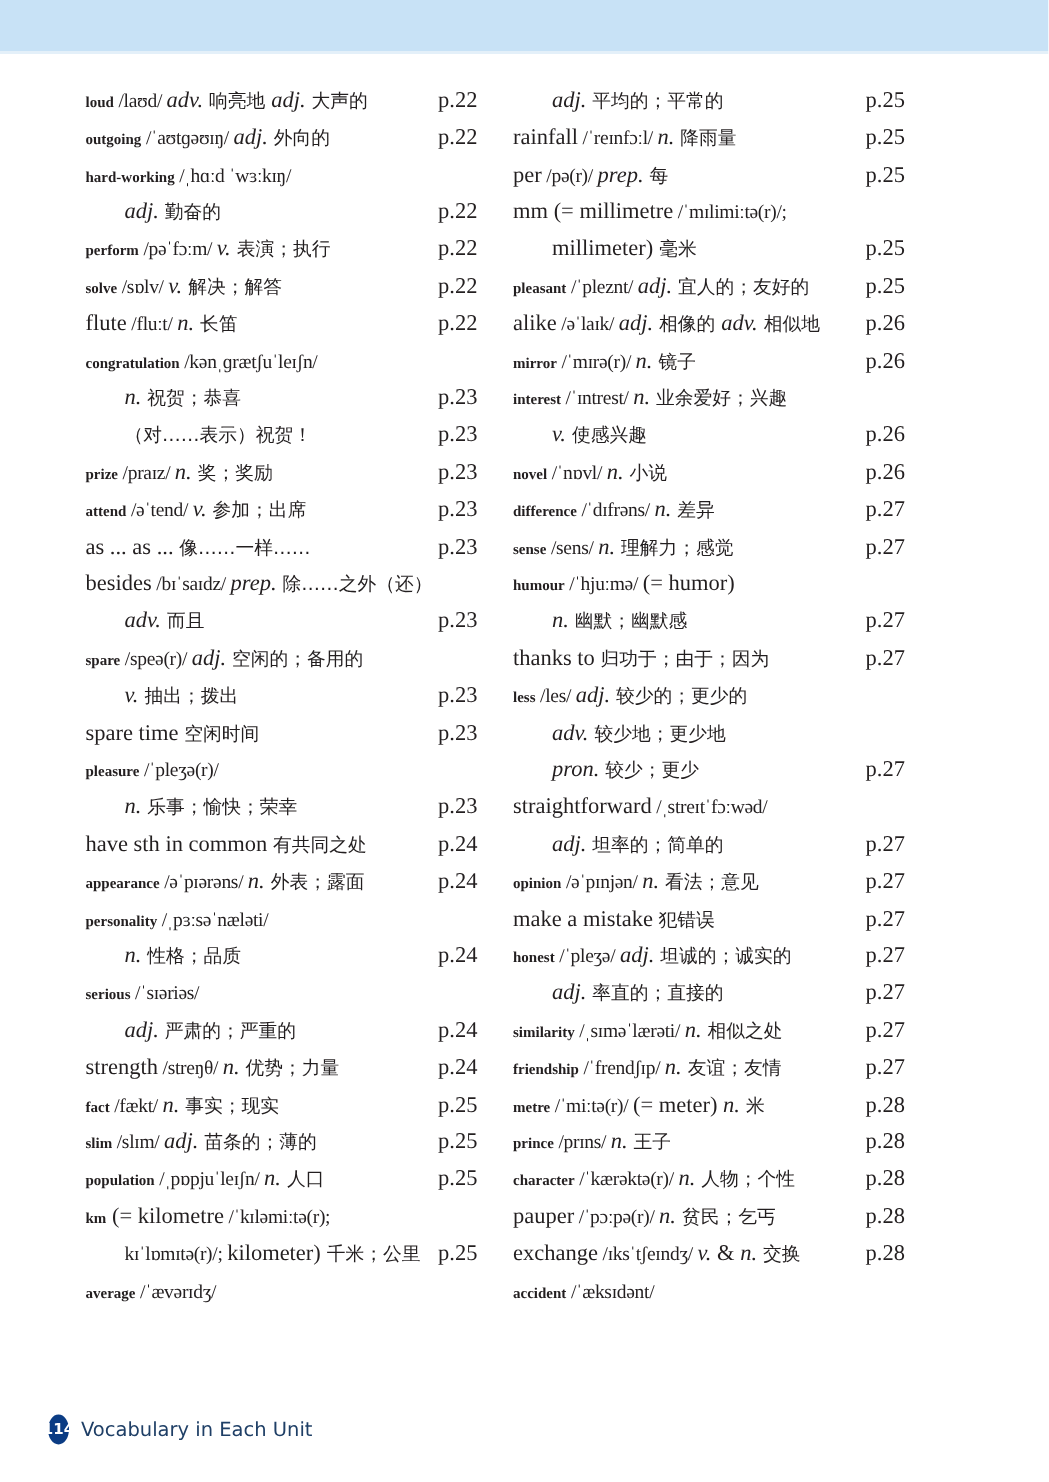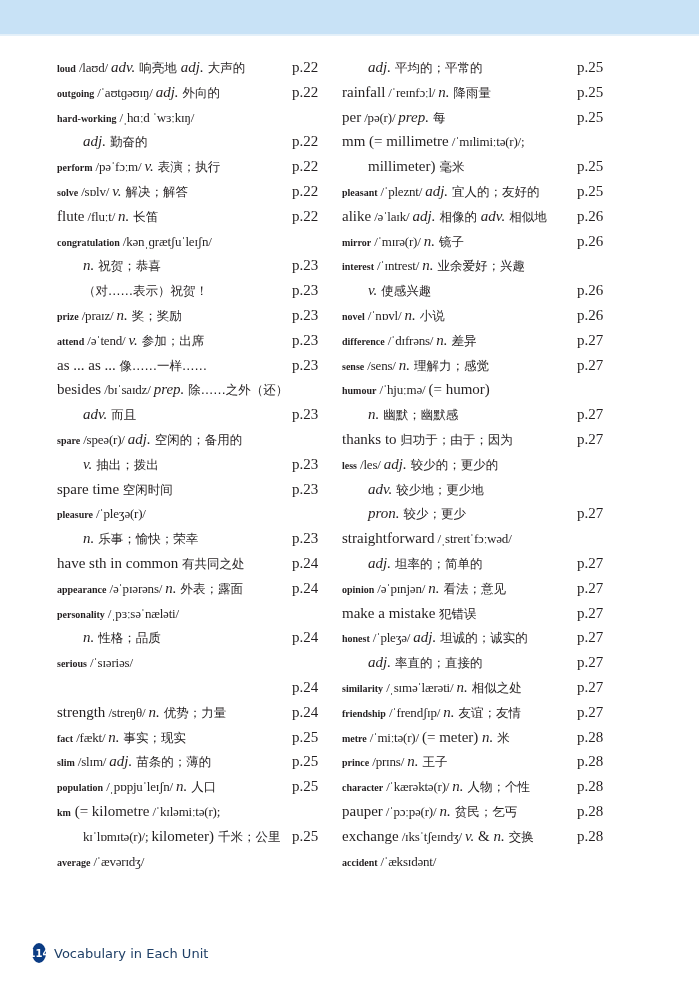--- a/index.html
+++ b/index.html
@@ -50,21 +50,21 @@
     <div class="line"><span class="txt"><span class="hw">spare</span><span class="ph"> /speə(r)/ </span><span class="pos">adj.</span><span class="zh"> 空闲的；备用的</span></span></div>
     <div class="line indent"><span class="txt"><span class="pos">v.</span><span class="zh"> 抽出；拨出</span></span><span class="pg">p.23</span></div>
     <div class="line"><span class="txt"><span class="pl">spare time </span><span class="zh">空闲时间</span></span><span class="pg">p.23</span></div>
     <div class="line"><span class="txt"><span class="hw">pleasure</span><span class="ph"> /ˈpleʒə(r)/</span></span></div>
     <div class="line indent"><span class="txt"><span class="pos">n.</span><span class="zh"> 乐事；愉快；荣幸</span></span><span class="pg">p.23</span></div>
     <div class="line"><span class="txt"><span class="pl">have sth in common </span><span class="zh">有共同之处</span></span><span class="pg">p.24</span></div>
     <div class="line"><span class="txt"><span class="hw">appearance</span><span class="ph"> /əˈpɪərəns/ </span><span class="pos">n.</span><span class="zh"> 外表；露面</span></span><span class="pg">p.24</span></div>
     <div class="line"><span class="txt"><span class="hw">personality</span><span class="ph"> /ˌpɜːsəˈnæləti/</span></span></div>
     <div class="line indent"><span class="txt"><span class="pos">n.</span><span class="zh"> 性格；品质</span></span><span class="pg">p.24</span></div>
     <div class="line"><span class="txt"><span class="hw">serious</span><span class="ph"> /ˈsɪəriəs/</span></span></div>
-    <div class="line indent"><span class="pg">p.24</span></div>
+    <div class="line indent"><span class="txt"><span class="pos">adj.</span><span class="zh"> 严肃的；严重的</span></span><span class="pg">p.24</span></div>
     <div class="line"><span class="txt"><span class="pl">strength</span><span class="ph"> /streŋθ/ </span><span class="pos">n.</span><span class="zh"> 优势；力量</span></span><span class="pg">p.24</span></div>
     <div class="line"><span class="txt"><span class="hw">fact</span><span class="ph"> /fækt/ </span><span class="pos">n.</span><span class="zh"> 事实；现实</span></span><span class="pg">p.25</span></div>
     <div class="line"><span class="txt"><span class="hw">slim</span><span class="ph"> /slɪm/ </span><span class="pos">adj.</span><span class="zh"> 苗条的；薄的</span></span><span class="pg">p.25</span></div>
     <div class="line"><span class="txt"><span class="hw">population</span><span class="ph"> /ˌpɒpjuˈleɪʃn/ </span><span class="pos">n.</span><span class="zh"> 人口</span></span><span class="pg">p.25</span></div>
     <div class="line"><span class="txt"><span class="hw">km</span><span class="pl"> (= kilometre</span><span class="ph"> /ˈkɪləmiːtə(r);</span></span></div>
     <div class="line indent"><span class="txt"><span class="ph">kɪˈlɒmɪtə(r)/; </span><span class="pl">kilometer)</span><span class="zh"> 千米；公里</span></span><span class="pg">p.25</span></div>
     <div class="line"><span class="txt"><span class="hw">average</span><span class="ph"> /ˈævərɪdʒ/</span></span></div>
   </div>
 <div class="col right" id="col-right">
     <div class="line indent"><span class="txt"><span class="pos">adj.</span><span class="zh"> 平均的；平常的</span></span><span class="pg">p.25</span></div>

